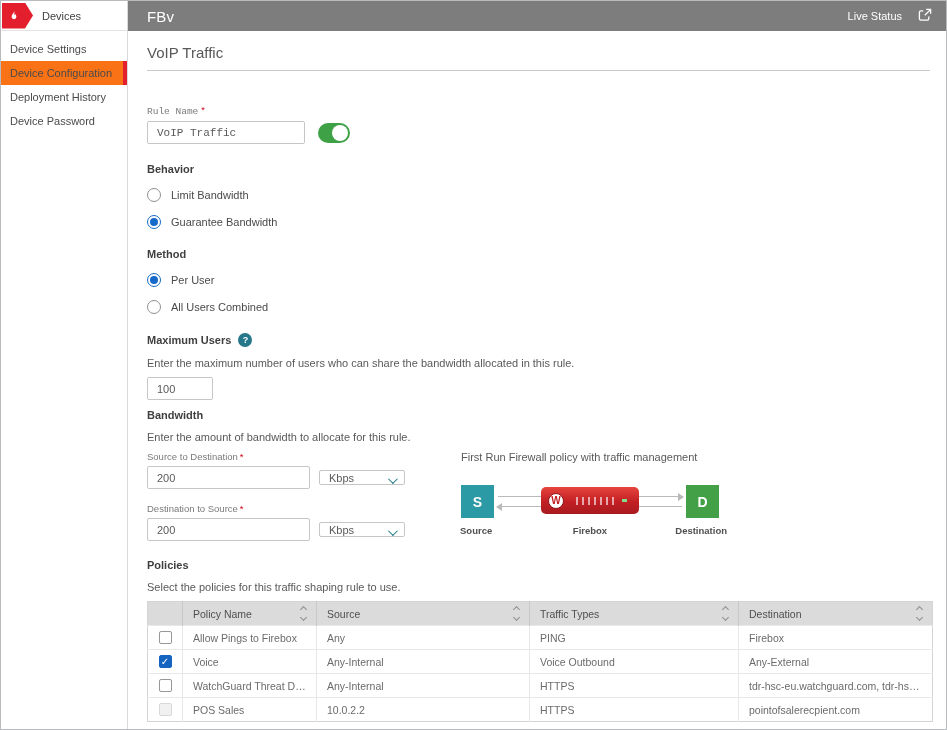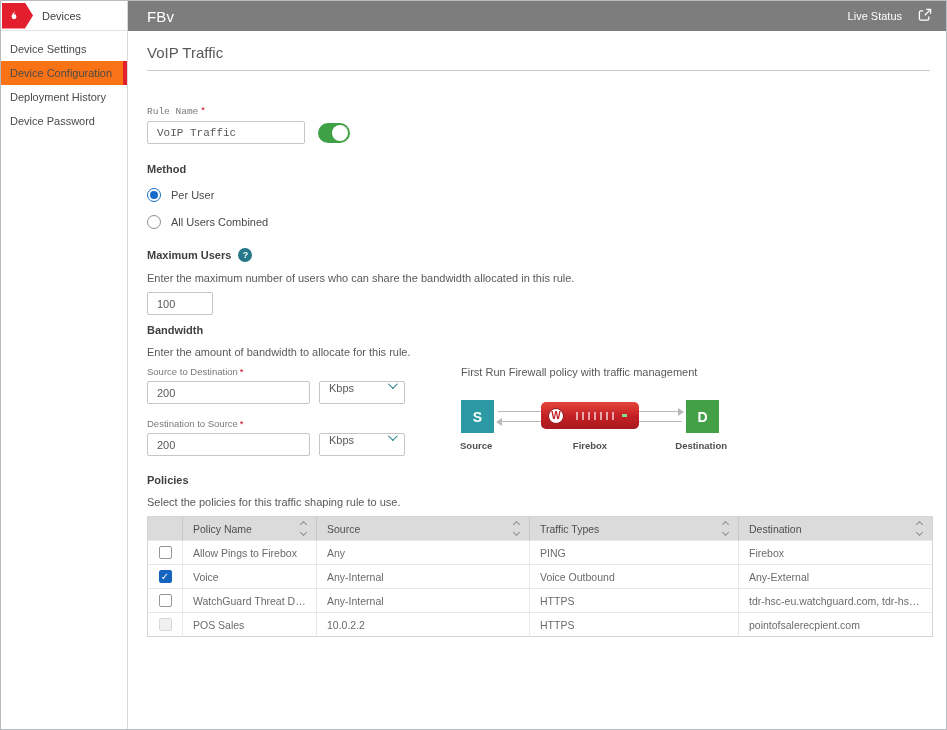--- a/index.html
+++ b/index.html
@@ -112,23 +112,23 @@
 
   .help {
     width: 14px; height: 14px; border-radius: 50%;
     background: #27778a; color: #fff; font-size: 9px; font-weight: bold;
     display: inline-flex; align-items: center; justify-content: center;
     margin-left: 7px; cursor: pointer;
   }
 
   
   .select {
-    width: 86px; height: 23px; margin-left: 9px;
+    width: 86px; height: 15px; margin-left: 9px;
     border: 1px solid #c6c6c6; border-radius: 2px; background: #fff;
-    display: flex; align-items: flex-start; font-size: 11px; color: #595959;
+    display: flex; align-items: flex-end; font-size: 11px; color: #595959;
     padding: 0 9px; cursor: pointer;
   }
   .chev {
     margin-left: auto; width: 7px; height: 7px;
     border: solid #1f7a85; border-width: 0 1.6px 1.6px 0;
     transform: rotate(45deg) translateY(-2px);
   }
 
   
   .bw-cols { display: flex; margin-top: 8px; }
@@ -251,20 +251,31 @@
           <span>Rule Name</span><span class="req">*</span>
         </div>
         <div class="row">
           <input class="txt w-rule" type="text" value="VoIP Traffic" style="">
           <span class="toggle on">
               <span class="knob"></span>
             </span>
         </div>
       </div>
 
+      <div class="mt-sect">
+        <div class="sect-label">Behavior</div>
+        <label class="radio-row">
+          <span class="radio"></span>
+          <span class="radio-label">Limit Bandwidth</span>
+        </label>
+        <label class="radio-row">
+          <span class="radio on"></span>
+          <span class="radio-label">Guarantee Bandwidth</span>
+        </label>
+      </div>
 
       <div class="mt-sect">
         <div class="sect-label">Method</div>
         <label class="radio-row">
           <span class="radio on"></span>
           <span class="radio-label">Per User</span>
         </label>
         <label class="radio-row">
           <span class="radio"></span>
           <span class="radio-label">All Users Combined</span>

